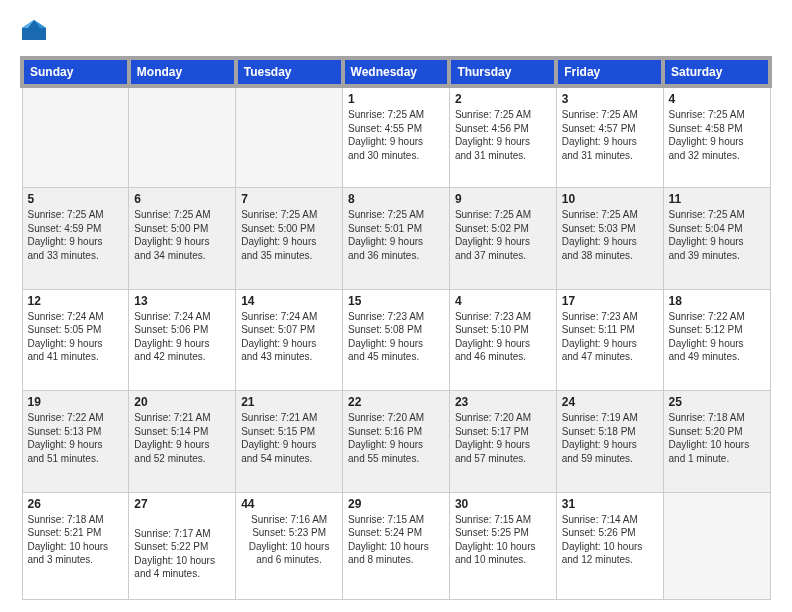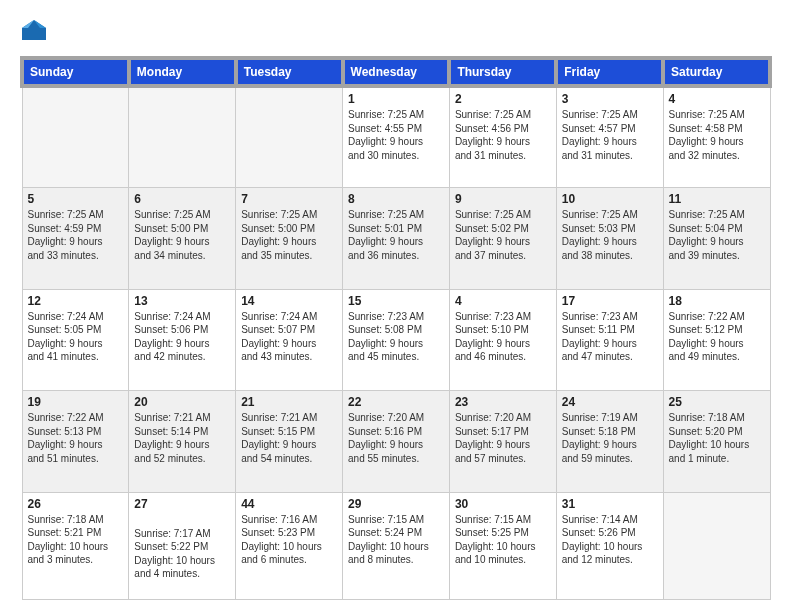--- a/index.html
+++ b/index.html
@@ -339,21 +339,21 @@
           </td>
           <td class="">
             <span class="day-num">27</span>
             <div class="day-info" style="white-space: pre-line; margin-top: 16px;">Sunrise: 7:17 AM
 Sunset: 5:22 PM
 Daylight: 10 hours
 and 4 minutes.</div>
           </td>
           <td class="">
             <span class="day-num">44</span>
-            <div class="day-info" style="white-space: pre-line;">Sunrise: 7:16 AM
+            <div class="day-info" style="white-space: pre-line; text-align: center;">Sunrise: 7:16 AM
 Sunset: 5:23 PM
 Daylight: 10 hours
 and 6 minutes.</div>
           </td>
           <td class="">
             <span class="day-num">29</span>
             <div class="day-info" style="white-space: pre-line;">Sunrise: 7:15 AM
 Sunset: 5:24 PM
 Daylight: 10 hours
 and 8 minutes.</div>

